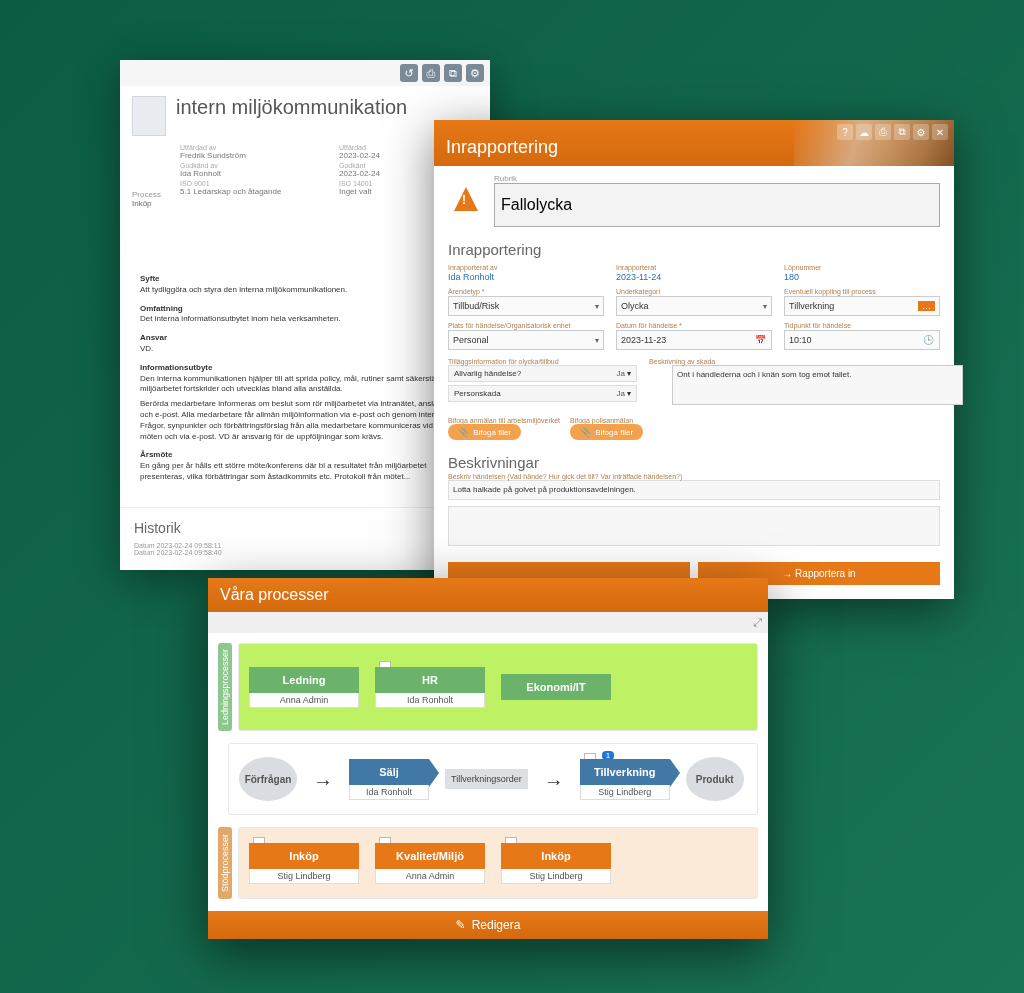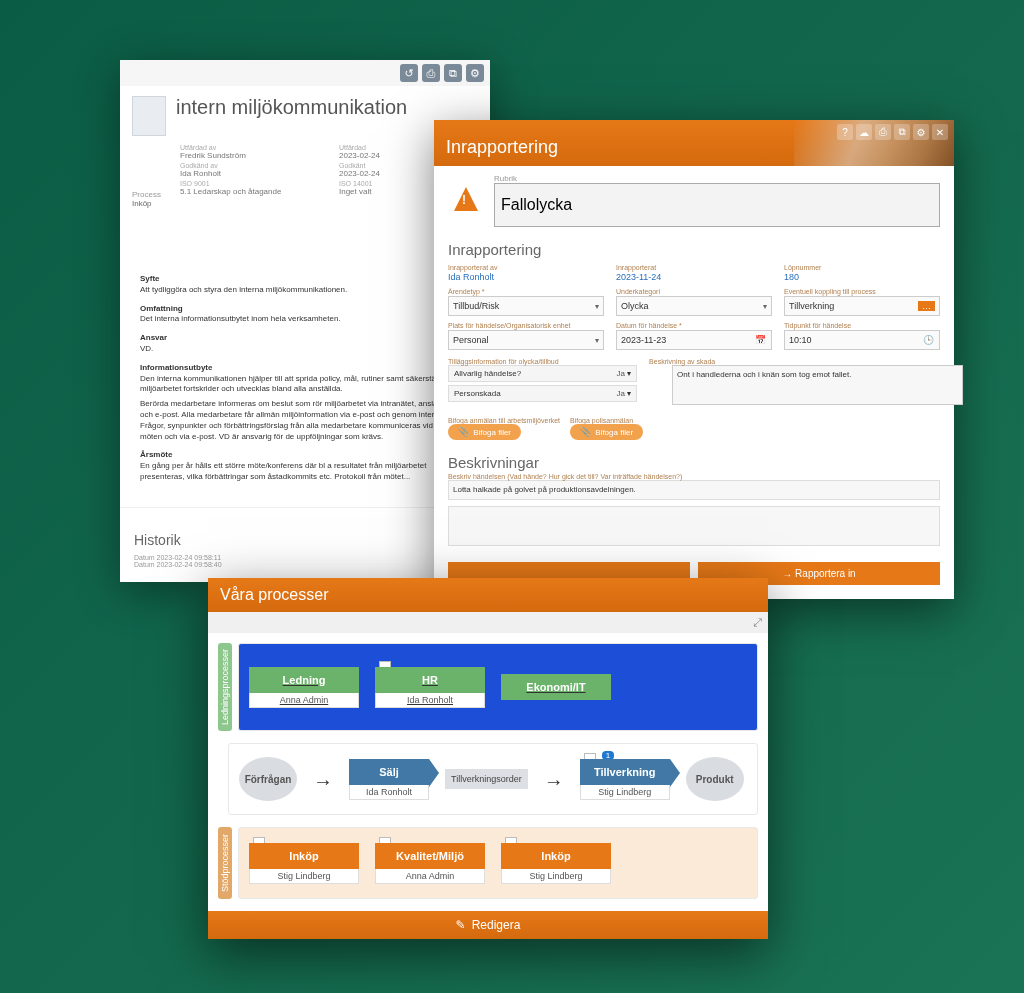--- a/index.html
+++ b/index.html
@@ -71,21 +71,21 @@
   }
   .doc-body {
     padding: 60px 20px 20px 20px;
     font-size: 8px;
     line-height: 1.35;
   }
   .doc-body h4 { font-size: 8px; margin-top: 8px; font-weight: bold; }
   .doc-body p { margin-bottom: 4px; }
   .doc-footer {
     border-top: 1px solid #eee;
-    padding: 24px 14px 14px;
+    padding: 12px 14px 14px;
     font-size: 8px;
     color: #777;
   }
   .doc-footer .hist-title { font-size: 14px; color: #666; margin-bottom: 6px; }
   .hist-row { font-size: 7px; color: #999; }
 
   
   .report-window {
     position: absolute;
     right: 70px;
@@ -283,21 +283,21 @@
   .lane {
     flex: 1;
     border: 1px solid #e8e8e8;
     border-radius: 3px;
     padding: 10px;
     display: flex;
     gap: 16px;
     align-items: center;
     min-height: 72px;
   }
-  .lane.green { background: #1d4ed8; text-decoration: underline; }
+  .lane.green { background: #bef264; }
   .lane.white { background: #fff; }
   .lane.peach { background: #fbead7; }
   .proc-box {
     position: relative;
     width: 110px;
     text-align: center;
   }
   .proc-box .box {
     padding: 7px 4px;
     font-size: 11px;

